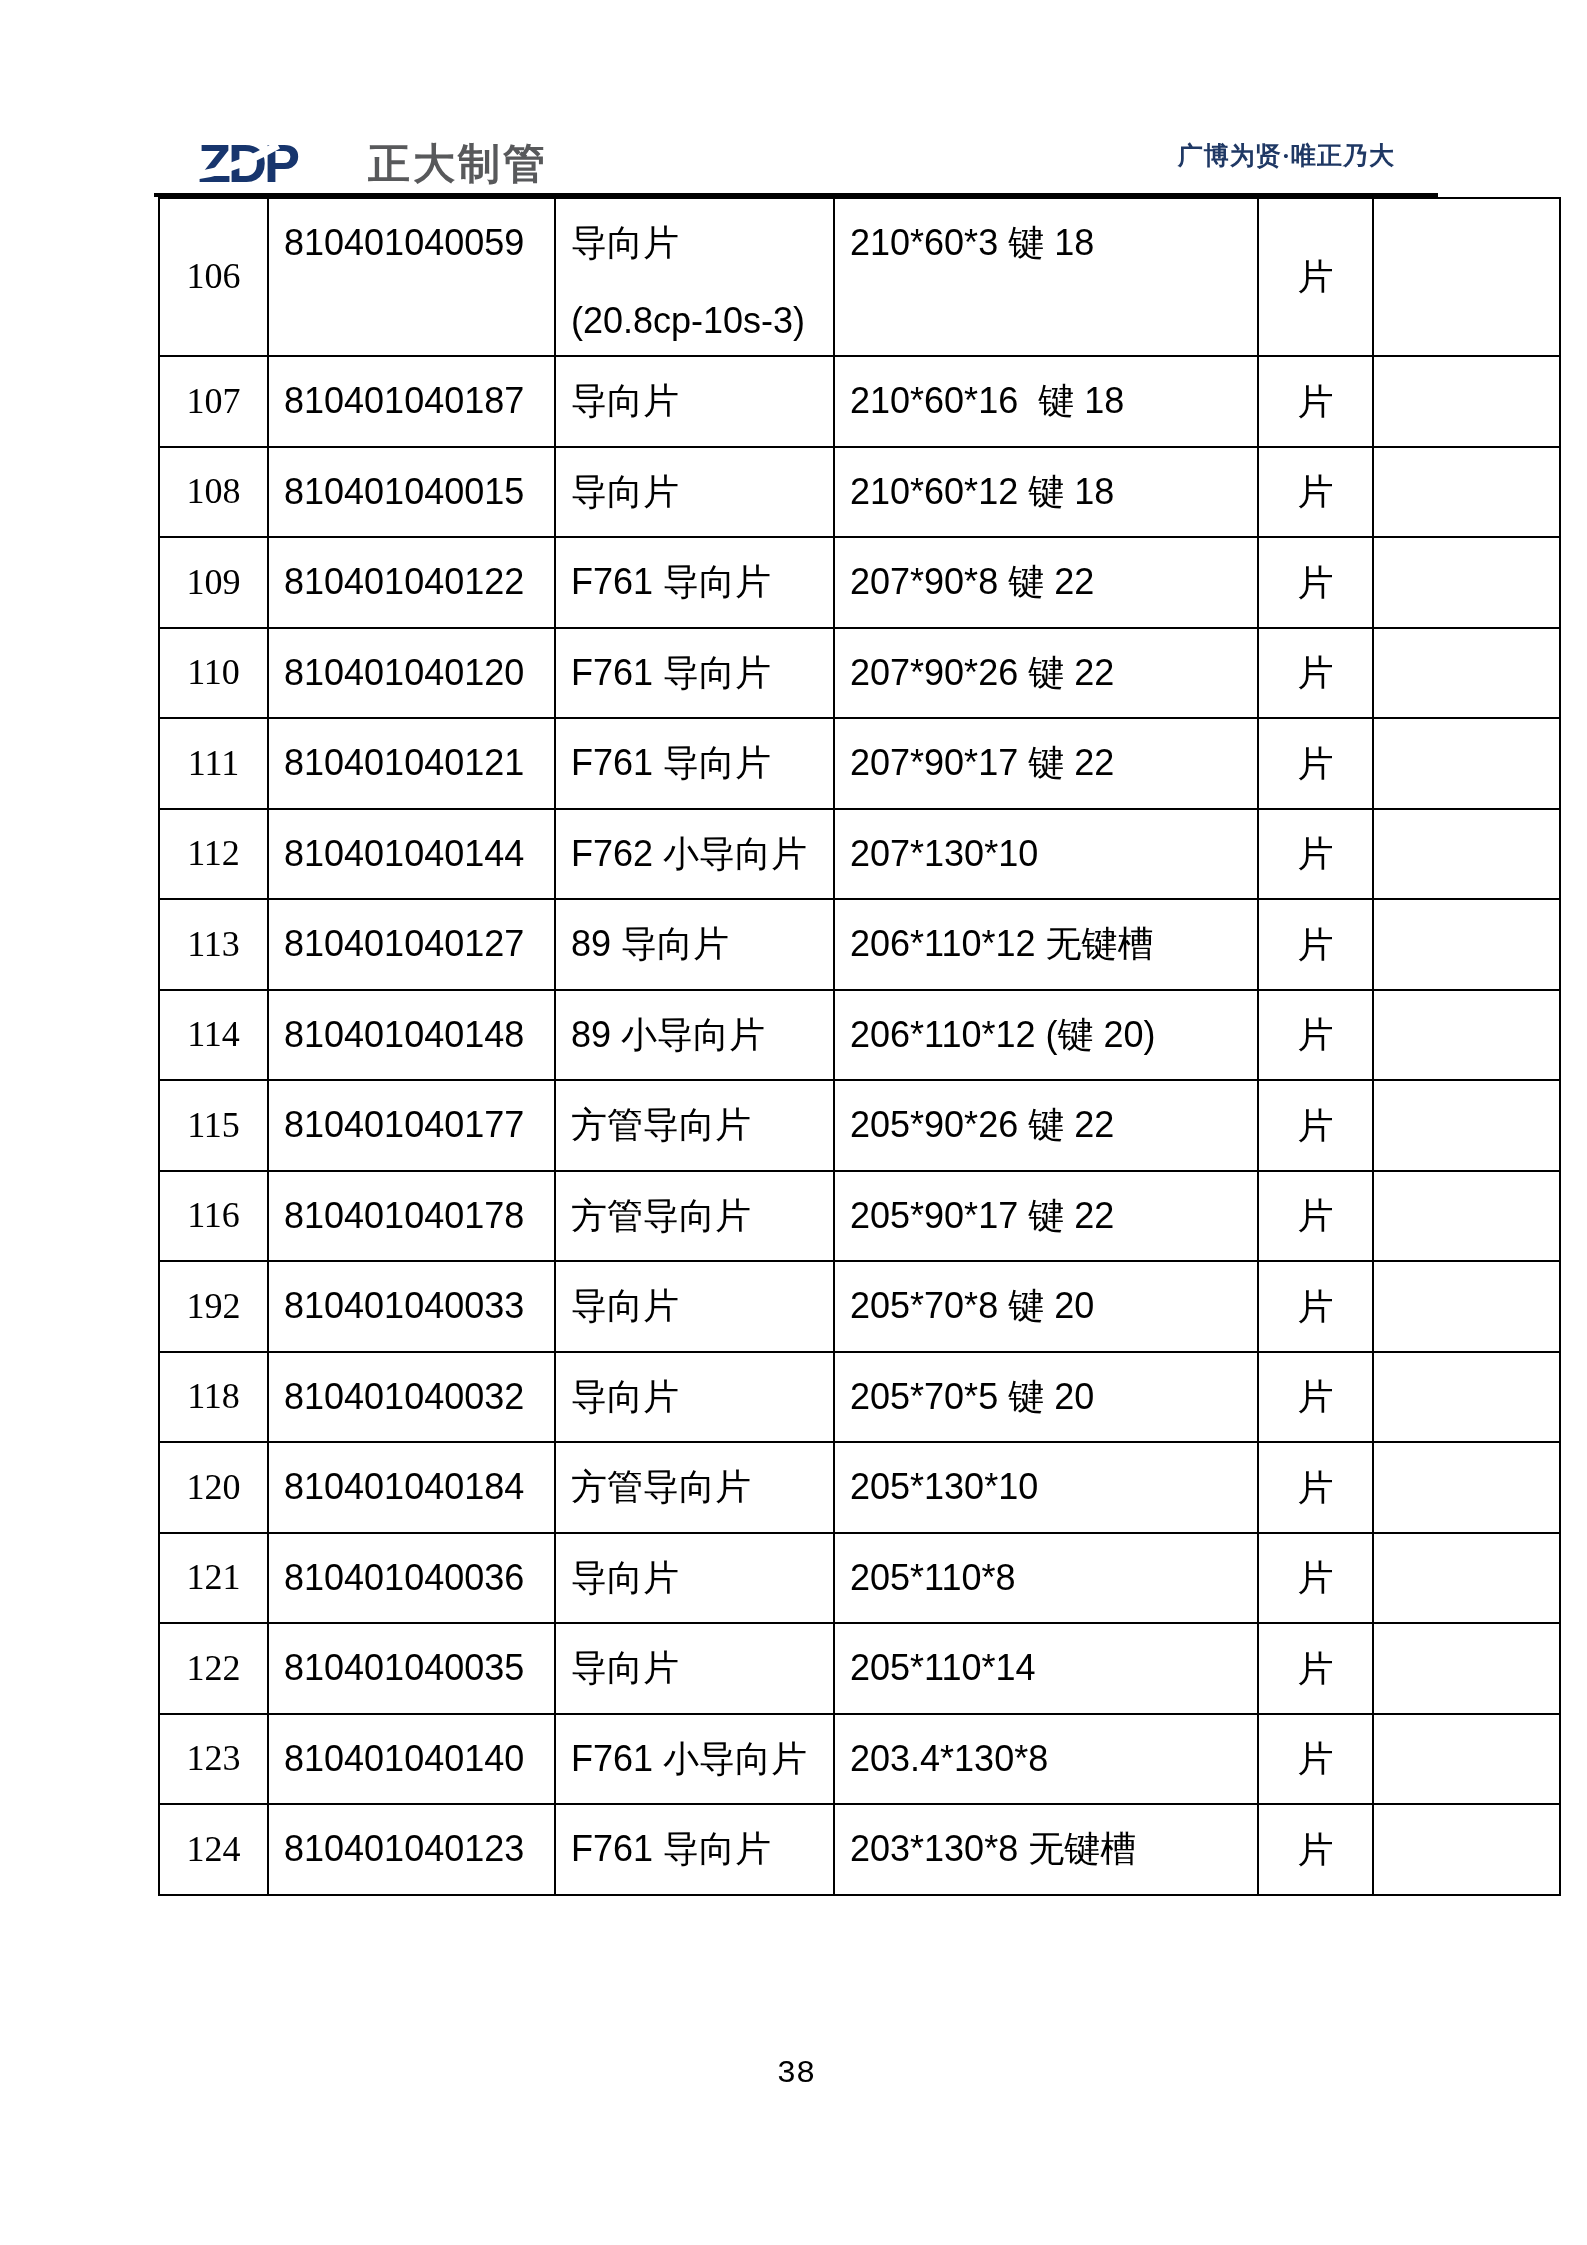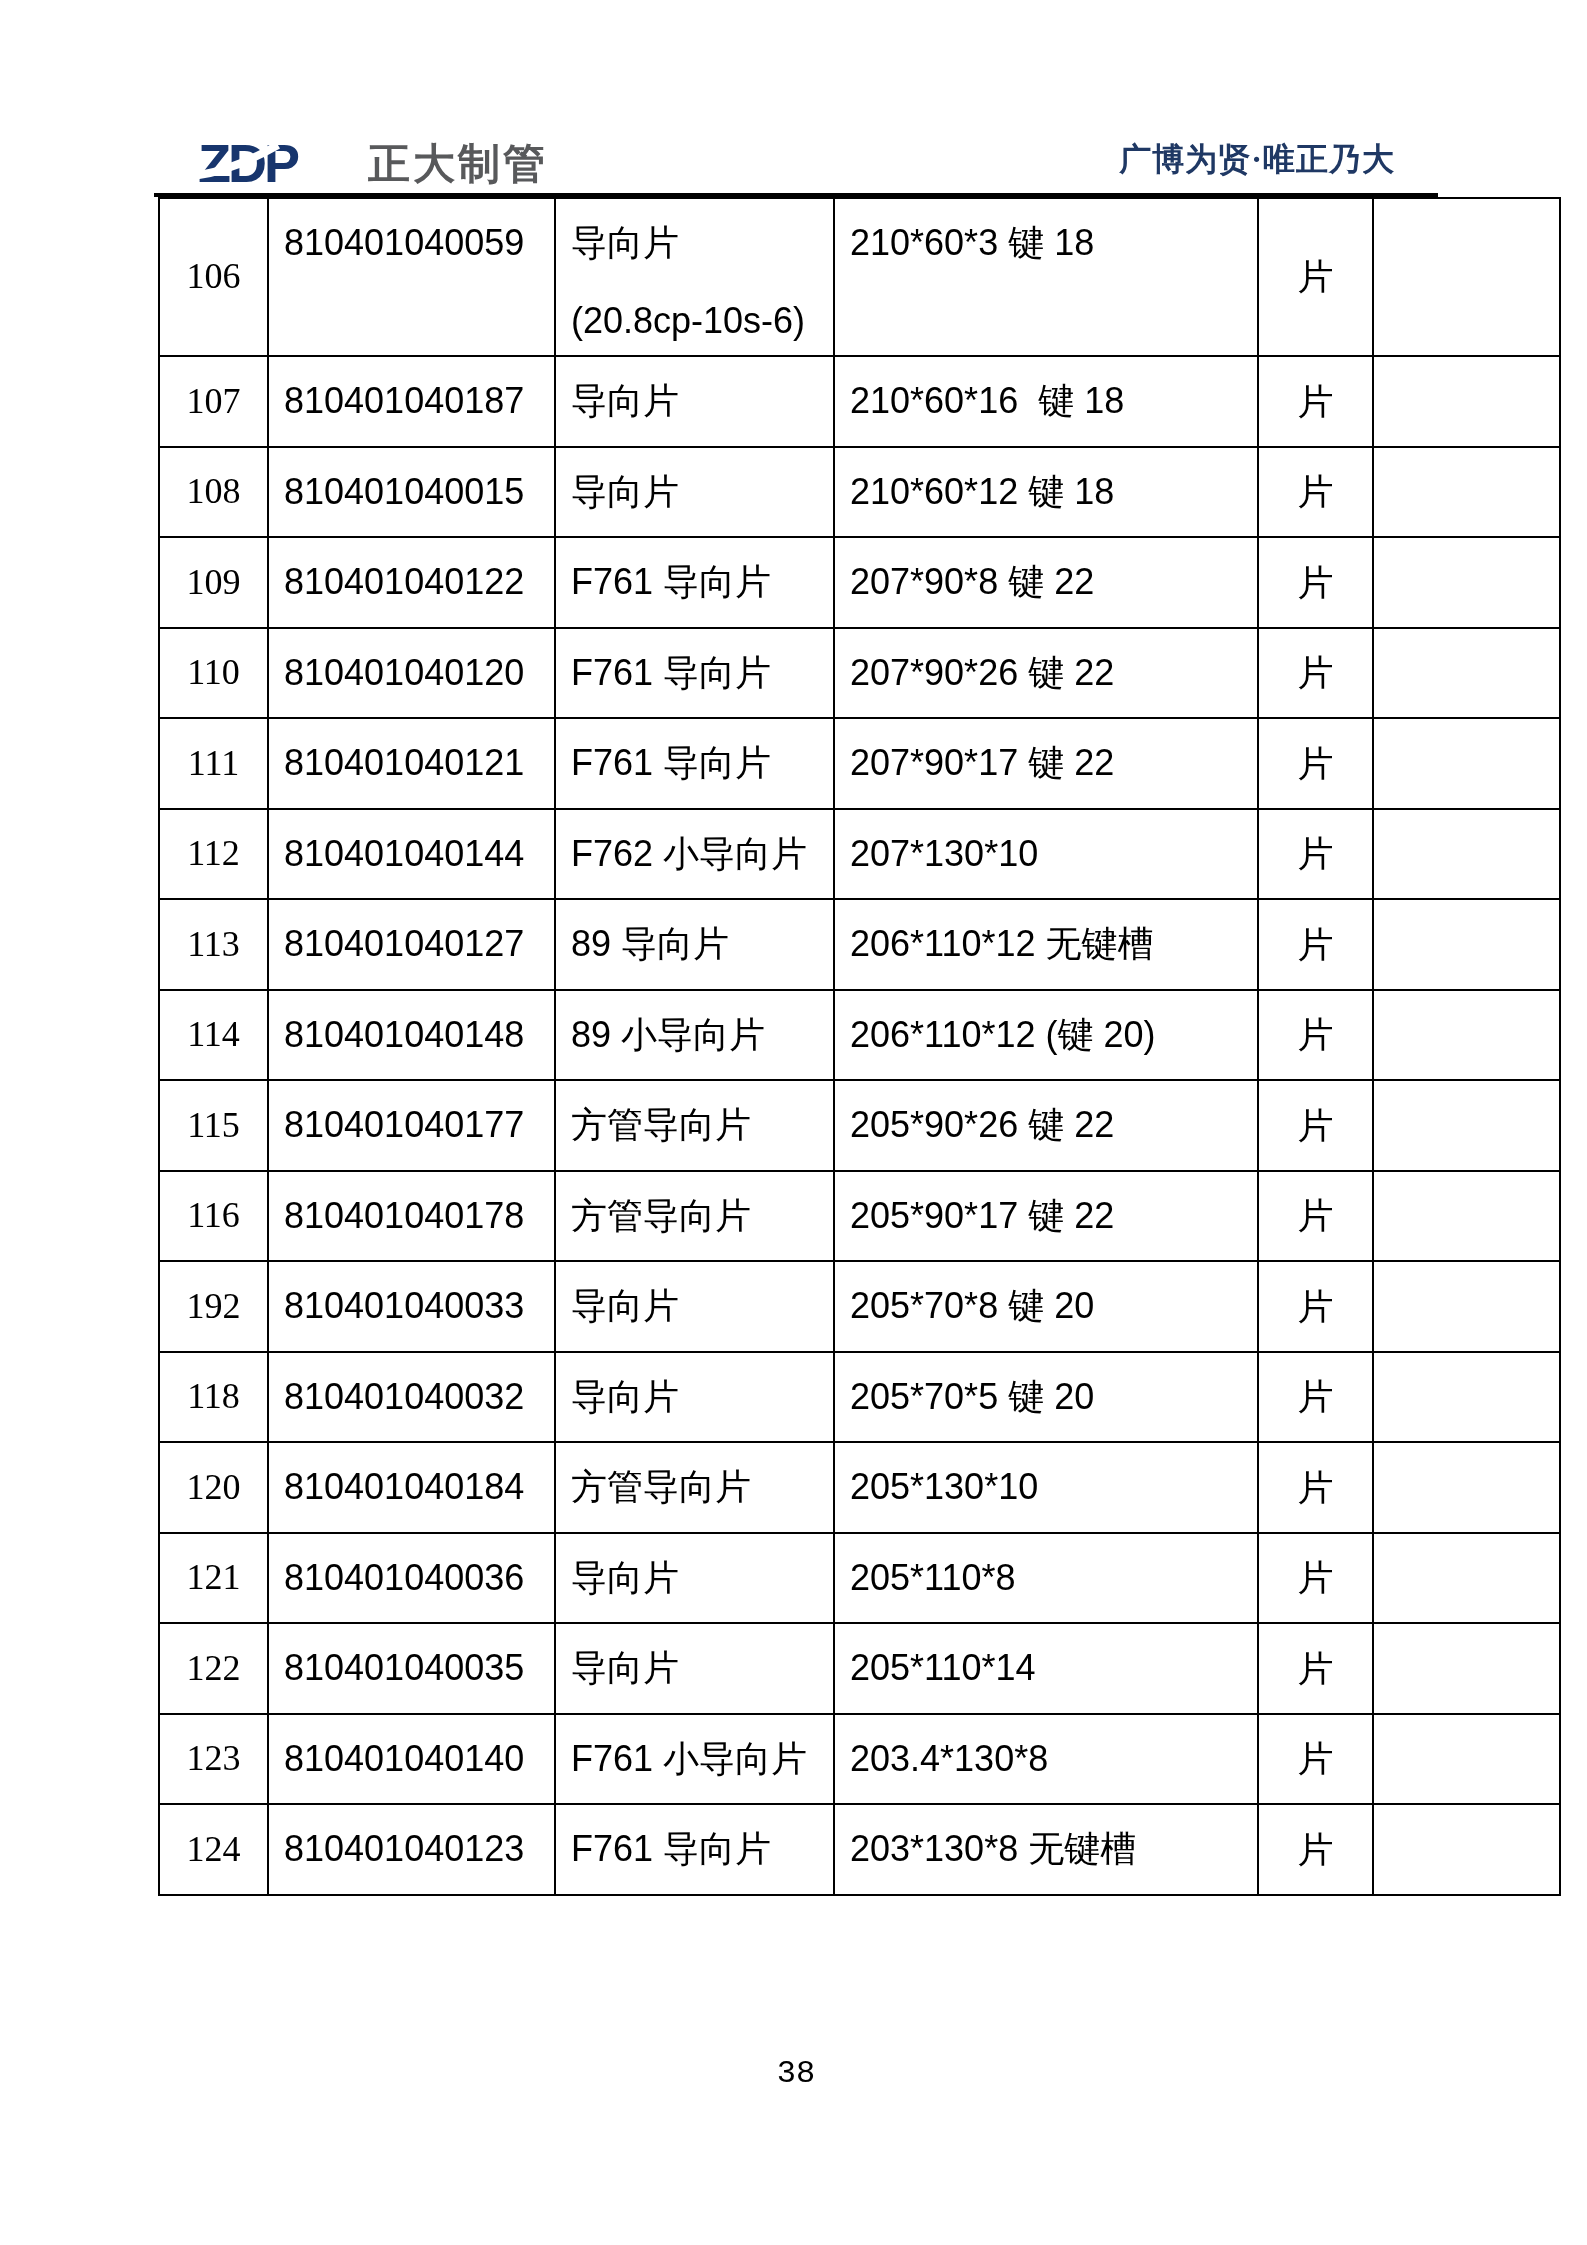--- a/index.html
+++ b/index.html
@@ -21,21 +21,21 @@
   .logo-cn {
     font-size:42px; font-weight:700;
     color:#58595b; letter-spacing:3px;
     line-height:1;
     font-family:"Liberation Sans", sans-serif;
     margin-left:36px;
   }
   .slogan {
     position:absolute; top:143px; right:192px;
     font-family:"Liberation Serif", serif;
-    font-weight:700; font-size:32px; line-height:1;
+    font-weight:700; font-size:25px; line-height:1;
     color:#1f3864; letter-spacing:1px;
     white-space:nowrap;
   }
   .header-rule {
     position:absolute; left:154px; top:193px;
     width:1284px; height:4px; background:#000000;
   }
 
   
   table.parts {
@@ -97,21 +97,21 @@
       <col style="width:424px">
       <col style="width:115px">
       <col style="width:187px">
     </colgroup>
     <tbody id="table-body">
         <tr class="tall">
     <td class="c-seq">106</td>
     <td class="c-code">810401040059</td>
     <td class="c-name">
       <div class="name-l1">导向片</div>
-      <div class="name-l2">(20.8cp-10s-6)</div>
+      <div class="name-l2">(20.8cp-10s-3)</div>
     </td>
     <td class="c-spec">210*60*3 键 18</td>
     <td class="c-unit">片</td>
     <td class="c-note"></td>
   </tr>
         <tr>
     <td class="c-seq">107</td>
     <td class="c-code">810401040187</td>
     <td class="c-name">
       <div class="name-l1">导向片</div>

